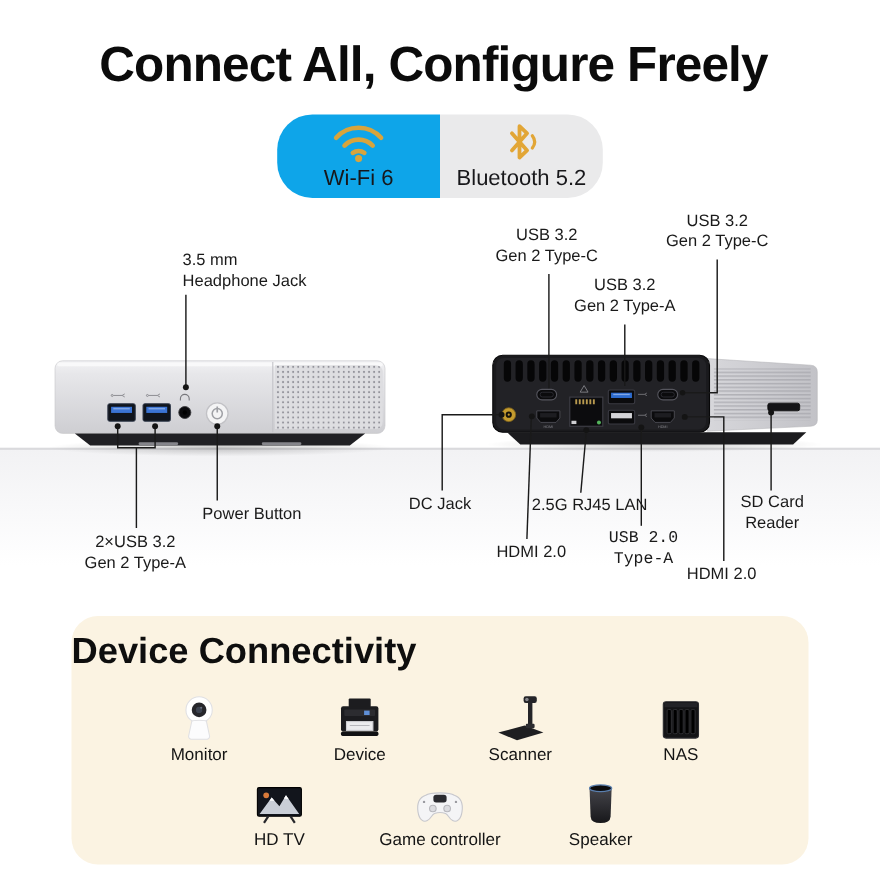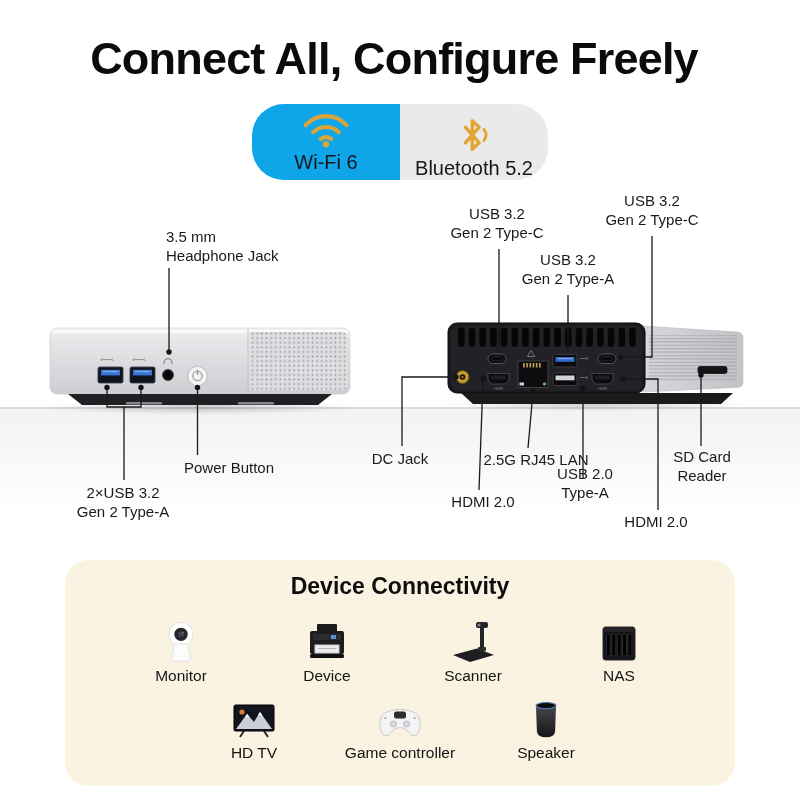--- a/index.html
+++ b/index.html
@@ -10,21 +10,21 @@
     color:#141414;
   }
   .title{
     position:absolute;top:33px;left:0;width:788px;text-align:center;
     font-size:45px;font-weight:700;letter-spacing:-0.8px;color:#0b0b0b;white-space:nowrap;
   }
   
   .badges{position:absolute;top:104px;left:252px;width:296px;height:76px;display:flex;}
   .badge{width:148px;display:flex;flex-direction:column;align-items:center;justify-content:center;gap:3px;}
   .badge.wifi{background:#0ea5e9;border-radius:32px 0 0 32px;}
-  .badge.bt{background:#EAEAEB;border-radius:0 32px 32px 0;justify-content:flex-end;}
+  .badge.bt{background:#EAEAEB;border-radius:0 32px 32px 0;}
   .badge-label{font-size:20px;color:#17171a;}
   
   .table-line{position:absolute;top:407px;left:0;width:800px;height:2px;background:#DADADD;}
   .table-shade{position:absolute;top:409px;left:0;width:800px;height:150px;
     background:linear-gradient(#F2F2F4,#ffffff 70%);}
   .dev-shadow{position:absolute;border-radius:50%;}
   .dev-shadow.l{top:399px;left:42px;width:316px;height:16px;
     background:radial-gradient(ellipse at center, rgba(0,0,0,0.20), rgba(0,0,0,0) 70%);}
   .dev-shadow.r{top:397px;left:440px;width:310px;height:14px;
     background:radial-gradient(ellipse at center, rgba(0,0,0,0.20), rgba(0,0,0,0) 70%);}
@@ -35,21 +35,21 @@
     position:absolute;font-size:15px;line-height:19px;color:#1a1a1a;
     text-align:center;transform:translateX(-50%);white-space:nowrap;
   }
   .callout.la{transform:none;text-align:left;}
   .callout span{display:block;}
   
   .card{
     position:absolute;left:65px;top:560px;width:670px;height:226px;
     background:#FBF3E2;border-radius:24px;
   }
-  .card-title{text-align:center;margin:0;padding-top:13px;font-size:23px;font-weight:700;color:#0e0e0e;}
+  .card-title{text-align:left;margin:0;padding-top:13px;font-size:33px;font-weight:700;color:#0e0e0e;}
   .grid-row{display:flex;justify-content:center;}
   .grid-row.r1{margin-top:18px;}
   .grid-row.r2{margin-top:10px;}
   .cell{width:146px;display:flex;flex-direction:column;align-items:center;}
   .cell .iconbox{height:46px;display:flex;align-items:flex-end;justify-content:center;}
   .cell .dev-label{margin-top:3px;font-size:15.5px;color:#141414;white-space:nowrap;}
 </style>
 </head>
 <body>
 
@@ -288,21 +288,21 @@
 </div>
 <div class="callout" style="left:400px;top:449px;">
   <span>DC Jack</span>
 </div>
 <div class="callout" style="left:483px;top:492px;">
   <span>HDMI 2.0</span>
 </div>
 <div class="callout" style="left:536px;top:450px;">
   <span>2.5G RJ45 LAN</span>
 </div>
-<div class="callout" style="left:585px;top:464px;">
+<div class="callout" style="left:585px;top:480px;font-family:Liberation Mono, monospace;">
   <span>USB 2.0</span>
     <span>Type-A</span>
 </div>
 <div class="callout" style="left:656px;top:512px;">
   <span>HDMI 2.0</span>
 </div>
 <div class="callout" style="left:702px;top:447px;">
   <span>SD Card</span>
     <span>Reader</span>
 </div>

